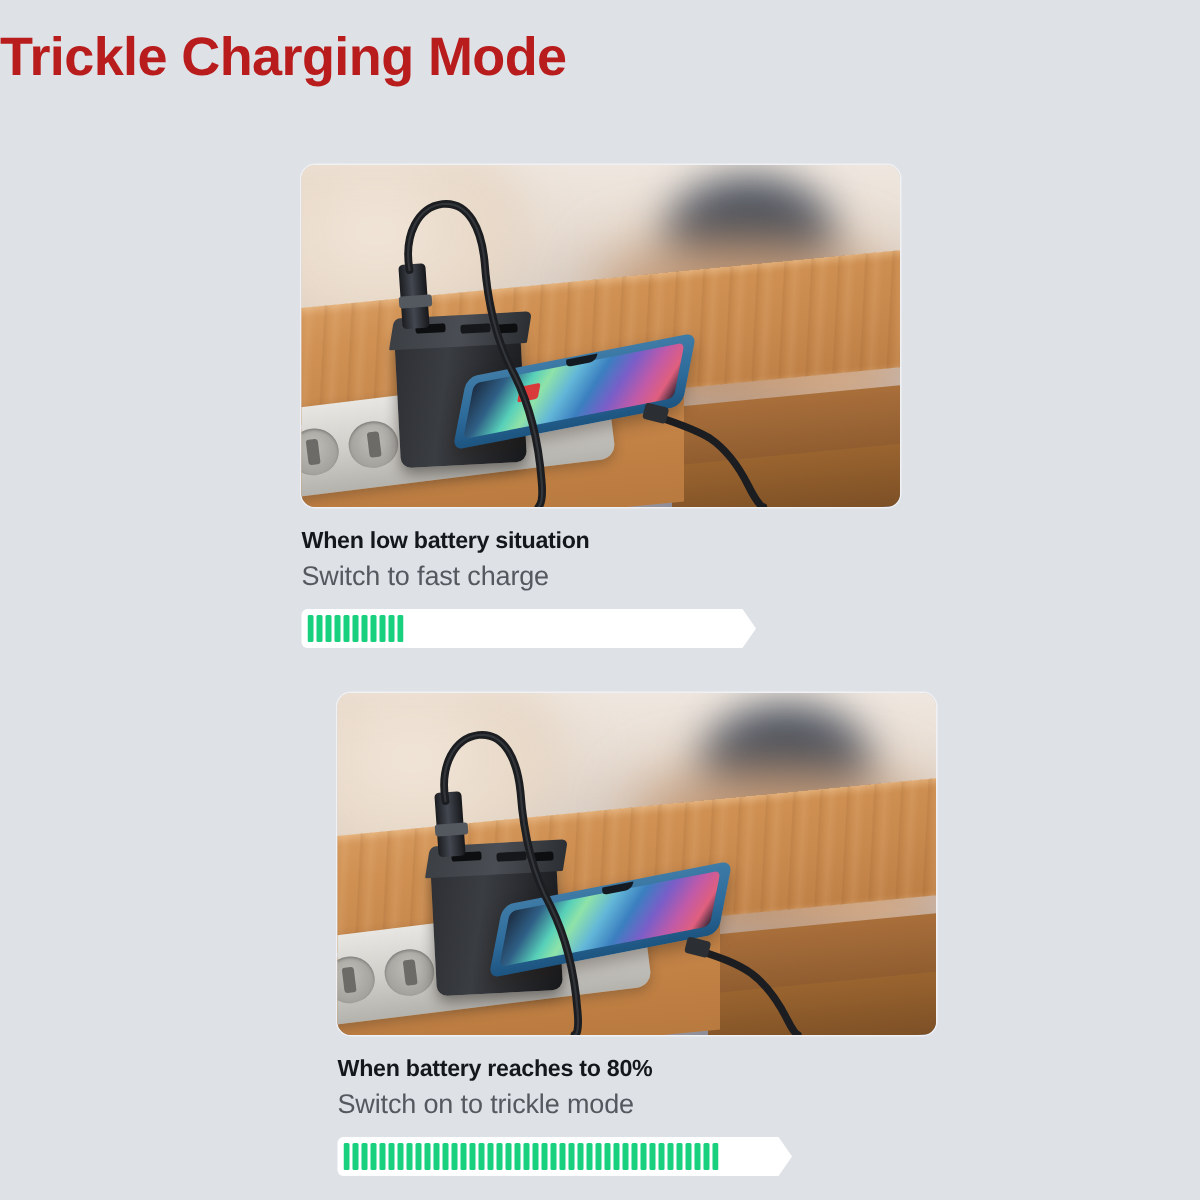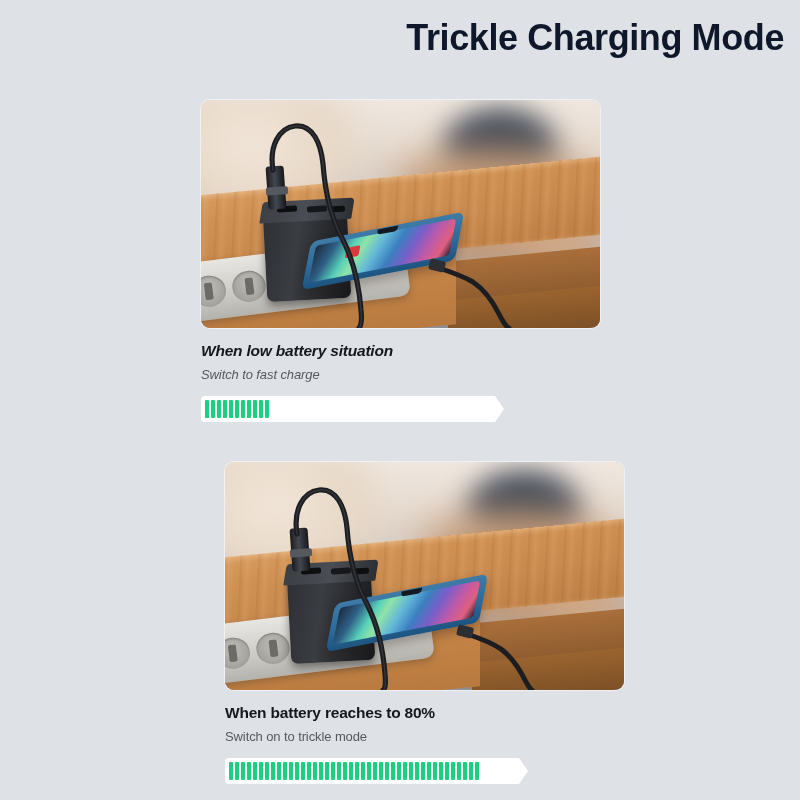--- a/index.html
+++ b/index.html
@@ -21,25 +21,25 @@
     width: 800px;
     height: 800px;
   }
 
   
   .title {
     position: absolute;
     left: 0;
     top: 16px;
     width: 784px;
-    text-align: right;
+    text-align: left;
     font-size: 36px;
     font-weight: bold;
     letter-spacing: -0.4px;
-    color: #0f172a;
+    color: #b91c1c;
     line-height: 44px;
   }
   .subtitle {
     position: absolute;
     left: 0;
     top: 70px;
     width: 800px;
     text-align: center;
     font-size: 16.5px;
     font-weight: 400;
@@ -47,21 +47,21 @@
     line-height: 22px;
     letter-spacing: -0.2px;
   }
 
   
   .block {
     position: absolute;
     left: 201px;
     width: 399px;
   }
-  #block-0 { top: 100px; font-style: italic; }
+  #block-0 { top: 110px; }
   #block-1 { top: 462px; padding-left: 24px; }
 
   
   .photo {
     position: relative;
     width: 399px;
     height: 228px;
     border-radius: 9px;
     overflow: hidden;
     background: #c9c6c2;
@@ -325,21 +325,21 @@
   .caption-title {
     margin-top: 13px;
     font-size: 15.5px;
     font-weight: bold;
     color: #14181c;
     letter-spacing: -0.2px;
     line-height: 20px;
   }
   .caption-sub {
     margin-top: 4px;
-    font-size: 13px;
+    font-size: 18px;
     font-weight: 400;
     color: #55595f;
     letter-spacing: -0.1px;
     line-height: 19px;
   }
 
   
   .battery {
     position: relative;
     margin-top: 12px;

